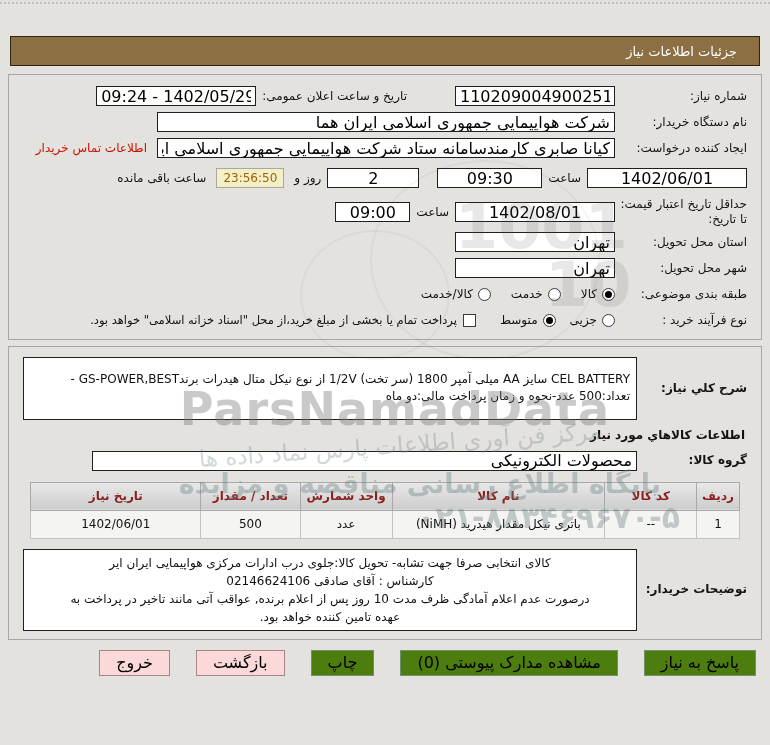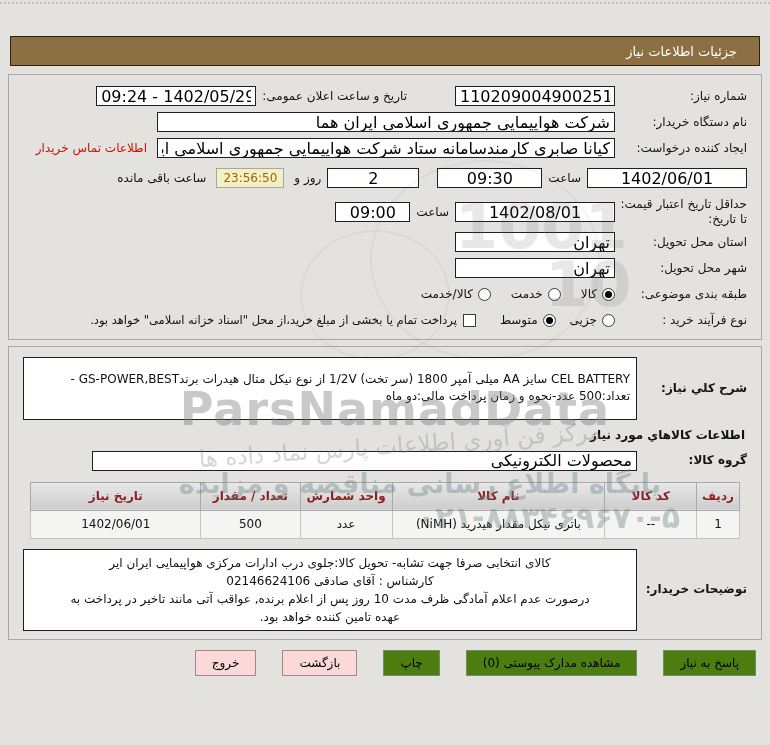--- a/index.html
+++ b/index.html
@@ -106,21 +106,21 @@
     line-height: 1.5;
     text-align: center;
   }
   .notesbox .ln { display: block; }
 
   .btnrow { display: flex; align-items: center; margin: 10px 14px 0 0; position: relative; z-index: 1; }
   .btn {
     height: 26px;
     border: 1px solid #7f7f7f;
     font-family: "DejaVu Sans", sans-serif;
-    font-size: 12px; color: #000;
+    font-size: 16px; color: #000;
     padding: 0 16px;
     margin-left: 26px;
     cursor: pointer;
     display: inline-flex; align-items: center; justify-content: center;
   }
   .btn.green { background: #4d7c0f; border-color: #6f8f6f; }
   .btn.pink  { background: #fbd9d9; border-color: #a98585; }
 
   .wm { position: absolute; pointer-events: none; z-index: 3; font-family: "DejaVu Sans", sans-serif; }
   .wm-circle { border: 2px solid rgba(80,80,80,0.06); border-radius: 50%; }

